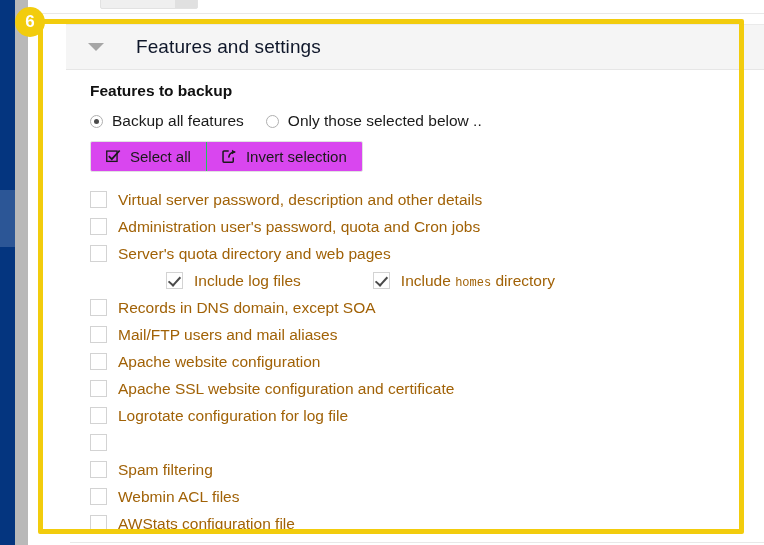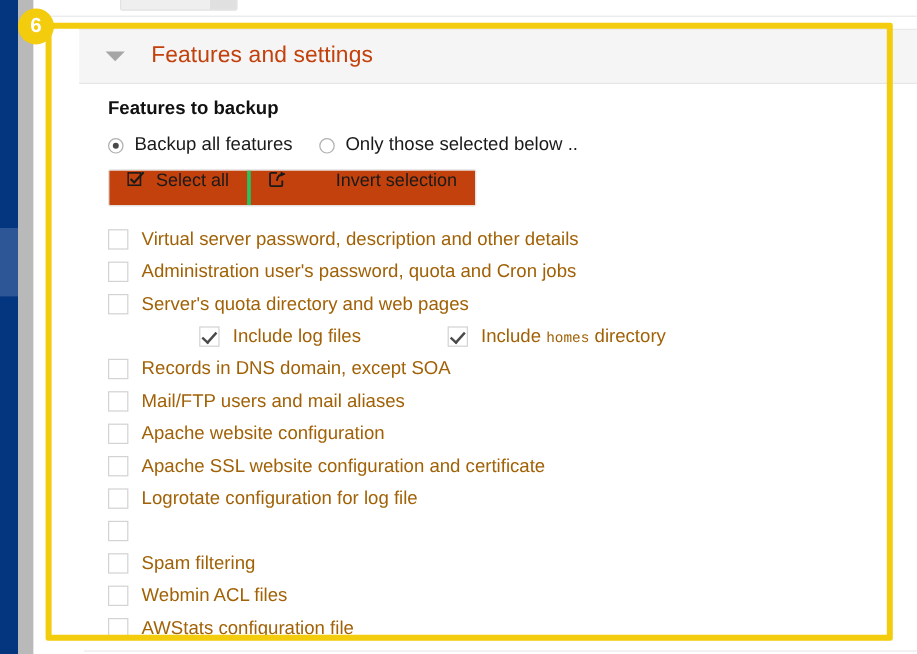--- a/index.html
+++ b/index.html
@@ -94,23 +94,23 @@
   }
   #panel-toggle-icon {
     margin-left: 22px;
     width: 0; height: 0;
     border-left: 8px solid transparent;
     border-right: 8px solid transparent;
     border-top: 8px solid #a6a6a6;
     flex: none;
   }
   #panel-title {
-    margin-left: 22px;
+    margin-left: 32px;
     font-size: 19px;
-    color: #c2410c;
+    color: #0f172a;
     letter-spacing: .1px;
   }
 
   
   #panel-content {
     position: absolute;
     left: 0; top: 52px;
     width: 700px;
     padding: 0 0 0 24px;
     box-sizing: border-box;
@@ -159,32 +159,31 @@
   #action-buttons {
     display: inline-flex;
     margin-top: 9px;
     border: 1px solid #e1e1e1;
     border-radius: 2px;
     background: #fff;
     overflow: hidden;
   }
   .action-button {
     display: flex;
-    align-items: flex-start;
+    align-items: center;
     height: 29px;
     padding: 0 15px;
     font-size: 15px;
     color: #1a1a1a;
-    background: #c2410c;
+    background: #d946ef;
     cursor: pointer;
     white-space: nowrap;
   }
   .action-button + .action-button {
-    border-left: 3px solid #22c55e;
-    gap: 32px;
+    border-left: 1px solid #22c55e;
   }
   .action-button .btn-icon {
     margin-right: 9px;
     display: inline-flex;
     align-items: center;
   }
 
   
   #feature-list {
     margin-top: 14px;

